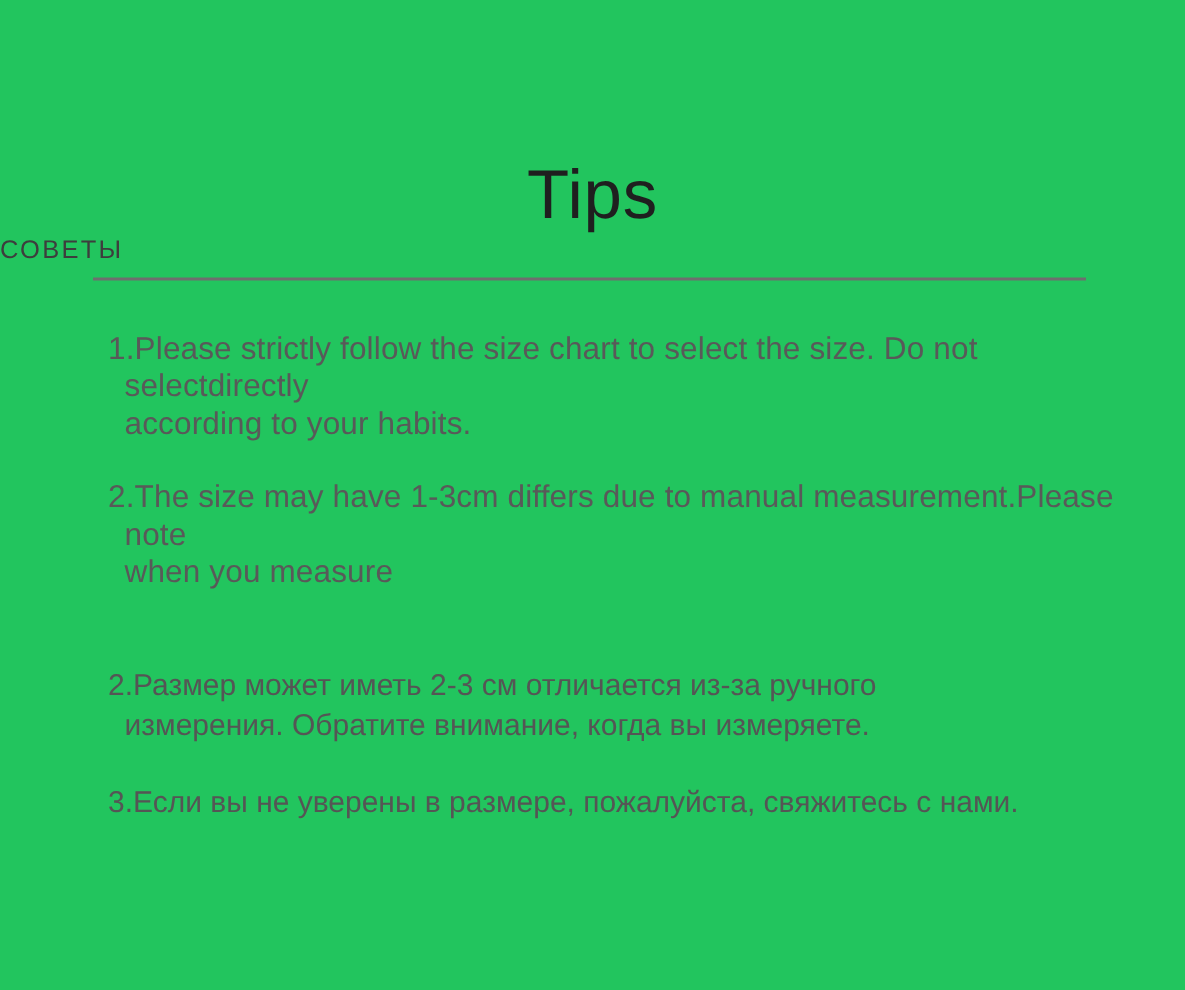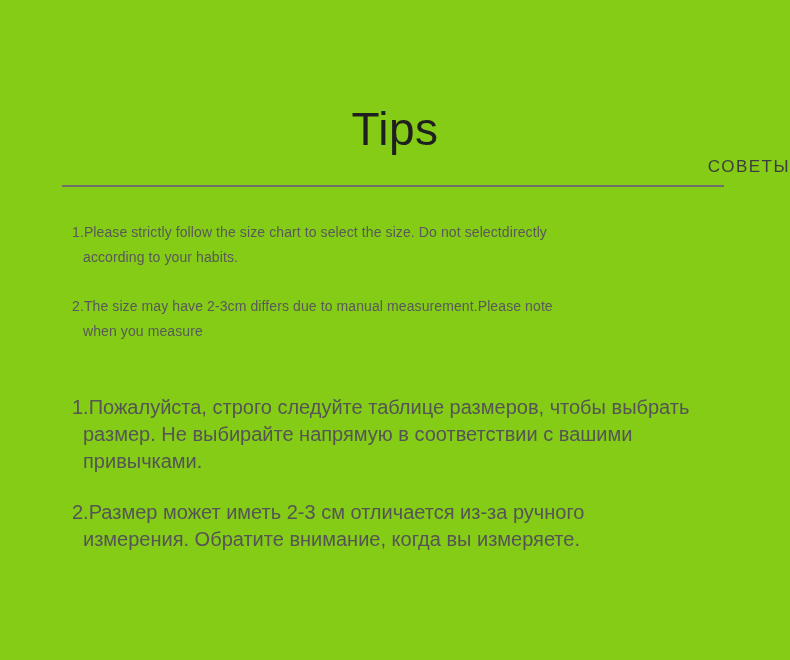--- a/index.html
+++ b/index.html
@@ -13,37 +13,37 @@
   html, body {
     width: 790px;
     height: 660px;
     background: #ffffff;
     overflow: hidden;
     font-family: "Liberation Sans", "DejaVu Sans", sans-serif;
   }
   .tips-panel {
     width: 790px;
     height: 660px;
-    background: #84cc16;
+    background: #22c55e;
   }
   .page-title {
     padding-top: 103px;
     font-size: 46px;
     line-height: 53px;
     font-weight: 400;
     color: var(--title);
     text-align: center;
     letter-spacing: 0.5px;
   }
   .page-subtitle {
     font-size: 17px;
     line-height: 22px;
     font-weight: 400;
     color: var(--subtitle);
-    text-align: right;
+    text-align: left;
     letter-spacing: 1.5px;
   }
   .divider {
     width: 662px;
     height: 2px;
     background: var(--divider);
     margin: 7px 0 0 62px;
     border: none;
   }
   .tips-section {
@@ -51,21 +51,21 @@
     padding-right: 40px;
   }
   .tips-section.en { margin-top: 33px; }
   .tips-section.ru { margin-top: 50px; }
   .tip-item {
     white-space: pre-line;
     padding-left: 11px;
     text-indent: -11px;
   }
   .en .tip-item {
-    font-size: 14px;
+    font-size: 21px;
     line-height: 25px;
     color: var(--text-en);
     letter-spacing: 0.1px;
   }
   .ru .tip-item {
     font-size: 20px;
     line-height: 27px;
     color: var(--text-ru);
   }
   .en .tip-item + .tip-item { margin-top: 26px; }
@@ -80,25 +80,23 @@
 
   <h1 class="page-title">Tips</h1>
 
   <div class="page-subtitle">СОВЕТЫ</div>
 
   <div class="divider"></div>
 
   <div class="tips-section en">
     <p class="tip-item">1.Please strictly follow the size chart to select the size. Do not selectdirectly
 according to your habits.</p>
-    <p class="tip-item">2.The size may have 2-3cm differs due to manual measurement.Please note
+    <p class="tip-item">2.The size may have 1-3cm differs due to manual measurement.Please note
 when you measure</p>
   </div>
 
   <div class="tips-section ru">
-    <p class="tip-item">1.Пожалуйста, строго следуйте таблице размеров, чтобы выбрать
-размер. Не выбирайте напрямую в соответствии с вашими
-привычками.</p>
     <p class="tip-item">2.Размер может иметь 2-3 см отличается из-за ручного
 измерения. Обратите внимание, когда вы измеряете.</p>
+    <p class="tip-item">3.Если вы не уверены в размере, пожалуйста, свяжитесь с нами.</p>
   </div>
 
 </div>
 
 </body></html>

